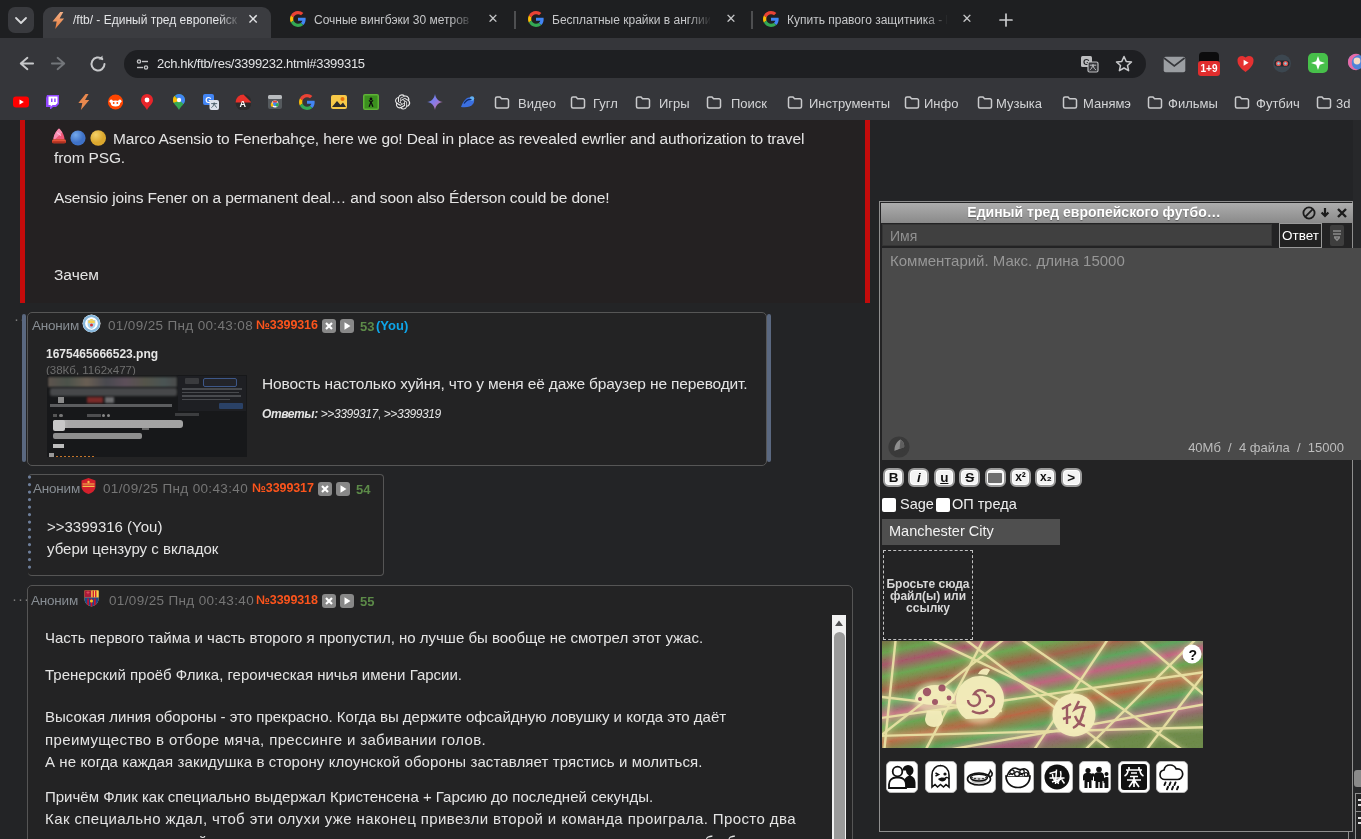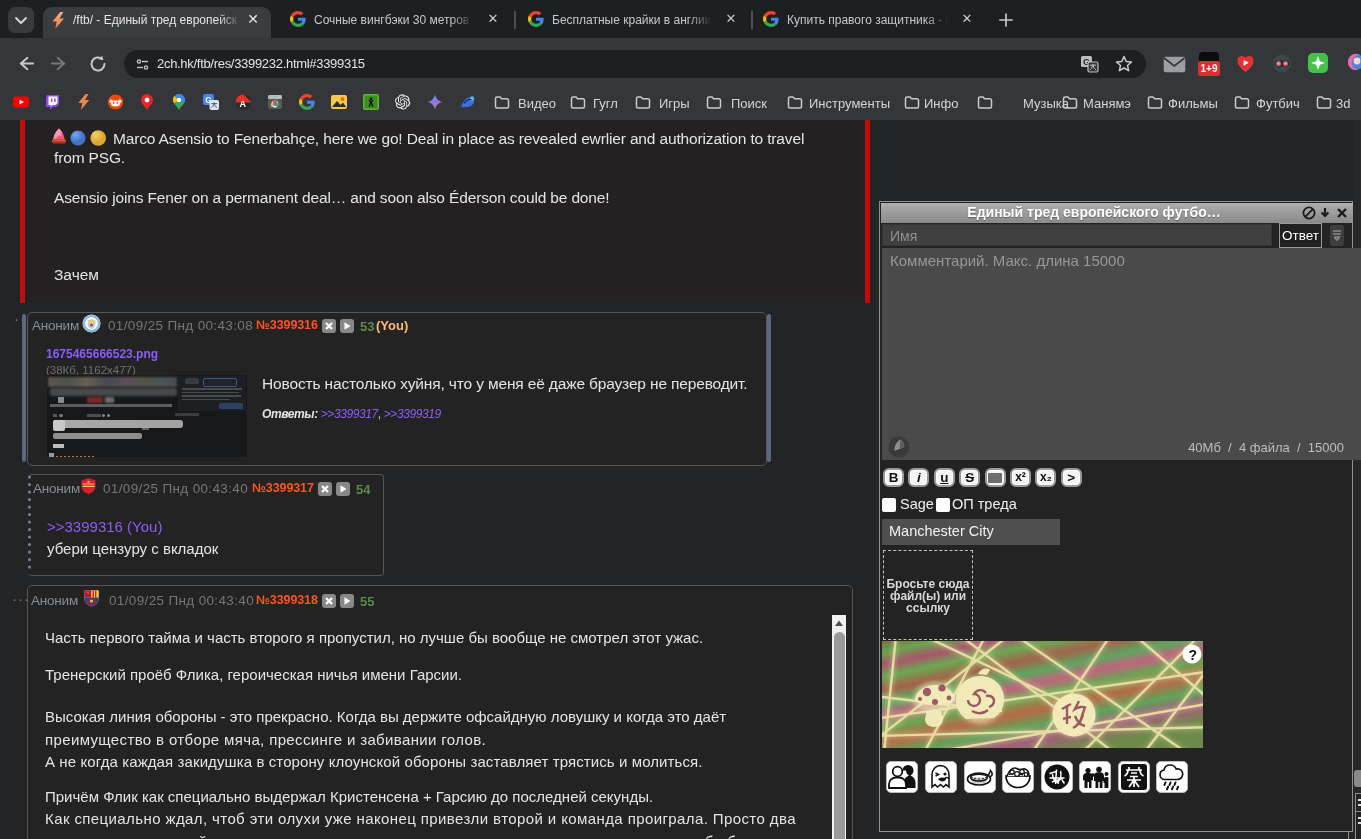--- a/index.html
+++ b/index.html
@@ -12,22 +12,22 @@
 #bookmarks{position:absolute;left:0;top:86px;width:1361px;height:34px;background:#35363a;}
 .bi{position:absolute;top:8px;width:16px;height:16px;}
 .bf{position:absolute;top:9px;color:#cdced0;}
 .bft{position:absolute;top:10px;font-size:13px;color:#d3d4d6;white-space:nowrap;}
 #page{position:absolute;left:0;top:120px;width:1361px;height:719px;background:#232426;}
 .ln{position:absolute;white-space:nowrap;color:#e4e4e4;font-size:15px;}
 .hdr{color:#878d93;font-size:13.5px;letter-spacing:-0.2px;white-space:nowrap;}
 .num{color:#fc541c;font-weight:bold;font-size:12.5px;letter-spacing:-0.1px;}
 .pbtn{position:absolute;width:14px;height:14px;background:#888;border-radius:3px;color:#fff;text-align:center;}
 .grn{color:#5c8a48;font-weight:bold;font-size:13px;}
-.you{color:#fdba74;font-weight:bold;font-size:13px;}
-.olink{color:#8b5cf6;}
+.you{color:#0ea5e9;font-weight:bold;font-size:13px;}
+.olink{color:#e5e5e5;}
 .fmt{position:absolute;top:265.5px;width:21px;height:19px;background:#f4f4f4;border:2px solid #9a9a9a;border-radius:6px;box-sizing:border-box;color:#111;font-size:13.5px;text-align:center;line-height:15px;box-shadow:inset 0 0 0 1px #fff;}
 .cbtn{position:absolute;top:559px;width:32px;height:32px;background:#fff;border:1px solid #bbb;border-radius:5px;box-sizing:border-box;}
 </style></head>
 <body>
 <div id="chrome">
 <div id="tabstrip">
 <div class="abs" style="left:8px;top:7px;width:26px;height:26px;border-radius:7px;background:#393a3e;"><svg width="26" height="26">
           <path d="M8 11l5 5 5-5" stroke="#d8d9db" stroke-width="1.8" fill="none" stroke-linecap="round" stroke-linejoin="round"></path>
         </svg></div>
 <div class="abs" style="left:43px;top:7px;width:228px;height:31px;background:#3b3c40;border-radius:9px 9px 0 0;"></div>
@@ -240,21 +240,21 @@
         <path d="M1.5 3.5a1.5 1.5 0 0 1 1.5-1.5h3l1.6 1.8h5.4a1.5 1.5 0 0 1 1.5 1.5v6.2a1.5 1.5 0 0 1-1.5 1.5H3a1.5 1.5 0 0 1-1.5-1.5z" fill="none" stroke="#c9cacc" stroke-width="1.5"></path>
       </svg>
       <div class="bft" style="left:809px;">Инструменты</div>
 <svg class="bf" style="left:904px" width="16" height="14">
         <path d="M1.5 3.5a1.5 1.5 0 0 1 1.5-1.5h3l1.6 1.8h5.4a1.5 1.5 0 0 1 1.5 1.5v6.2a1.5 1.5 0 0 1-1.5 1.5H3a1.5 1.5 0 0 1-1.5-1.5z" fill="none" stroke="#c9cacc" stroke-width="1.5"></path>
       </svg>
       <div class="bft" style="left:924px;">Инфо</div>
 <svg class="bf" style="left:977px" width="16" height="14">
         <path d="M1.5 3.5a1.5 1.5 0 0 1 1.5-1.5h3l1.6 1.8h5.4a1.5 1.5 0 0 1 1.5 1.5v6.2a1.5 1.5 0 0 1-1.5 1.5H3a1.5 1.5 0 0 1-1.5-1.5z" fill="none" stroke="#c9cacc" stroke-width="1.5"></path>
       </svg>
-      <div class="bft" style="left:996px;margin-left:27px;">Музыка</div>
+      <div class="bft" style="left:996px;">Музыка</div>
 <svg class="bf" style="left:1062px" width="16" height="14">
         <path d="M1.5 3.5a1.5 1.5 0 0 1 1.5-1.5h3l1.6 1.8h5.4a1.5 1.5 0 0 1 1.5 1.5v6.2a1.5 1.5 0 0 1-1.5 1.5H3a1.5 1.5 0 0 1-1.5-1.5z" fill="none" stroke="#c9cacc" stroke-width="1.5"></path>
       </svg>
       <div class="bft" style="left:1083px;">Манямэ</div>
 <svg class="bf" style="left:1147px" width="16" height="14">
         <path d="M1.5 3.5a1.5 1.5 0 0 1 1.5-1.5h3l1.6 1.8h5.4a1.5 1.5 0 0 1 1.5 1.5v6.2a1.5 1.5 0 0 1-1.5 1.5H3a1.5 1.5 0 0 1-1.5-1.5z" fill="none" stroke="#c9cacc" stroke-width="1.5"></path>
       </svg>
       <div class="bft" style="left:1168px;">Фильмы</div>
 <svg class="bf" style="left:1234px" width="16" height="14">
         <path d="M1.5 3.5a1.5 1.5 0 0 1 1.5-1.5h3l1.6 1.8h5.4a1.5 1.5 0 0 1 1.5 1.5v6.2a1.5 1.5 0 0 1-1.5 1.5H3a1.5 1.5 0 0 1-1.5-1.5z" fill="none" stroke="#c9cacc" stroke-width="1.5"></path>

